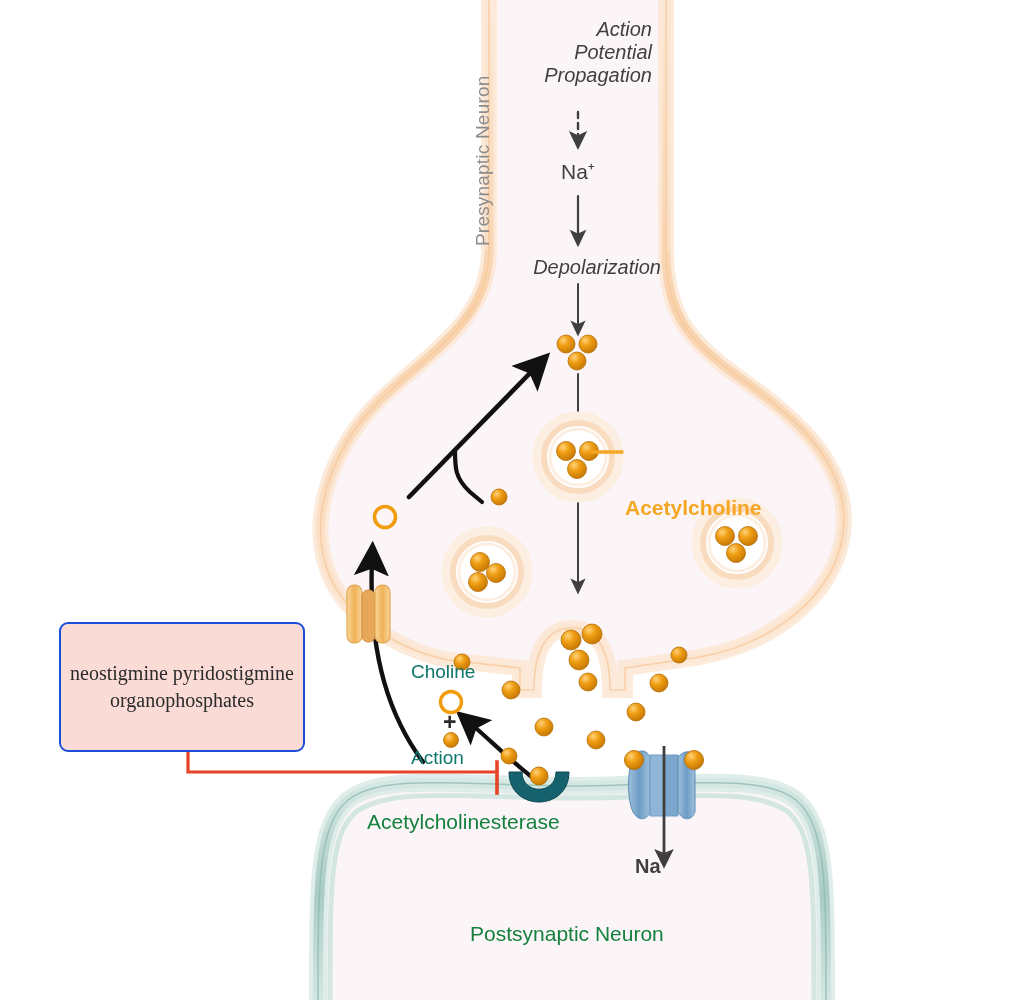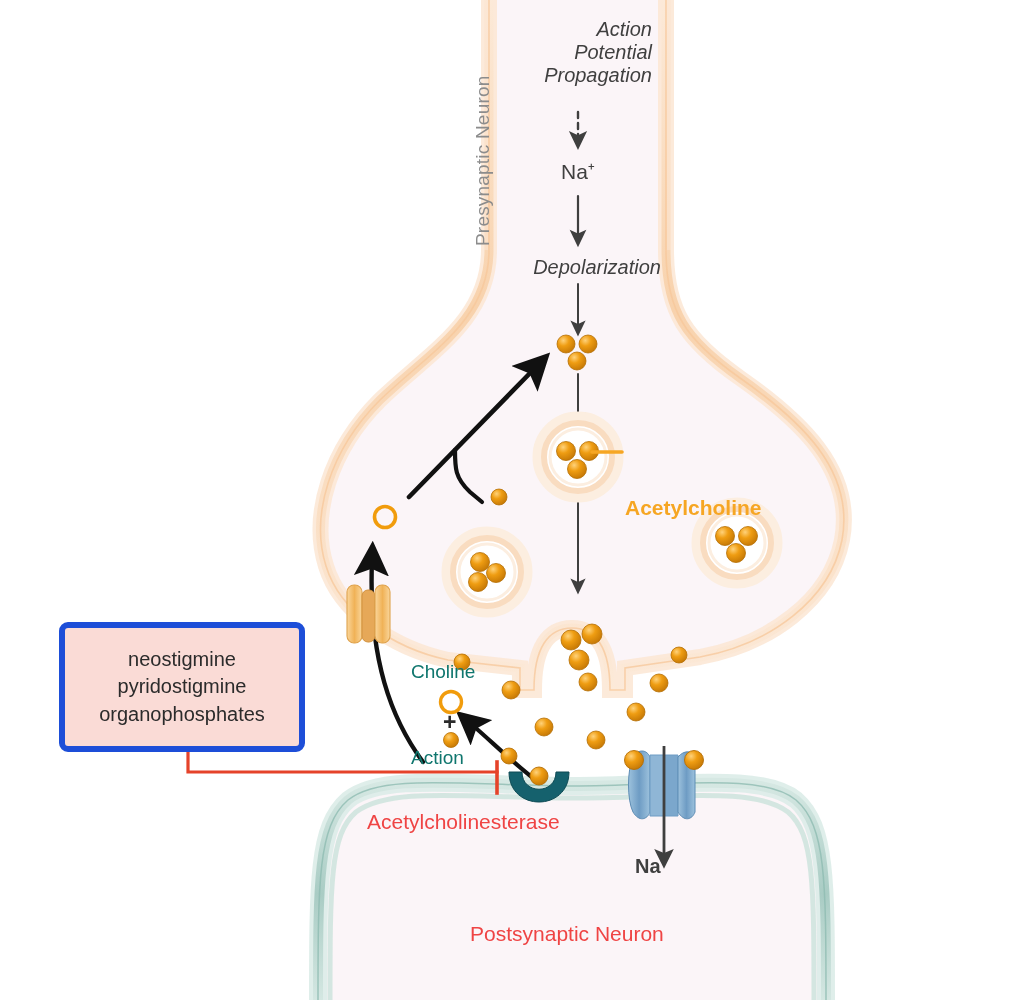--- a/index.html
+++ b/index.html
@@ -9,27 +9,27 @@
   svg#diagram{position:absolute;left:0;top:0;width:1024px;height:1000px;}
 
   .lbl{position:absolute;white-space:pre;line-height:1.16;}
 
   .t-presyn{color:#8c8c8c;font-size:19px;letter-spacing:.2px;
             transform:rotate(-90deg);transform-origin:left top;}
   .t-italic{color:#3f3f3f;font-size:20px;font-style:italic;text-align:right;}
   .t-na{color:#3f3f3f;font-size:21px;text-align:center;}
   .t-ach{color:#f6a623;font-size:21px;font-weight:bold;margin-top:48px;}
   .t-orange{color:#0f766e;font-size:19px;}
-  .t-teal{color:#ef4444;font-size:21px;text-align:center;}
+  .t-teal{color:#15803d;font-size:21px;text-align:center;}
   .t-nabold{color:#3f3f3f;font-size:20px;font-weight:bold;}
 
   .drugbox{position:absolute;left:59px;top:622px;width:246px;height:130px;
-           background:#fadbd6;border:6px solid #1d4ed8;border-radius:9px;
+           background:#fadbd6;border:2px solid #1d4ed8;border-radius:9px;
            box-sizing:border-box;display:flex;align-items:center;
-           justify-content:center;}
+           justify-content:center;font-family:Liberation Serif, serif;}
   .drugbox span{color:#2b2b2b;font-size:20px;text-align:center;line-height:1.36;}
 </style>
 </head>
 <body>
 
 <div id="stage">
 
   <svg id="diagram" viewBox="0 0 1024 1000">
     <defs>
       <radialGradient id="achGrad" cx="35%" cy="30%" r="75%">

